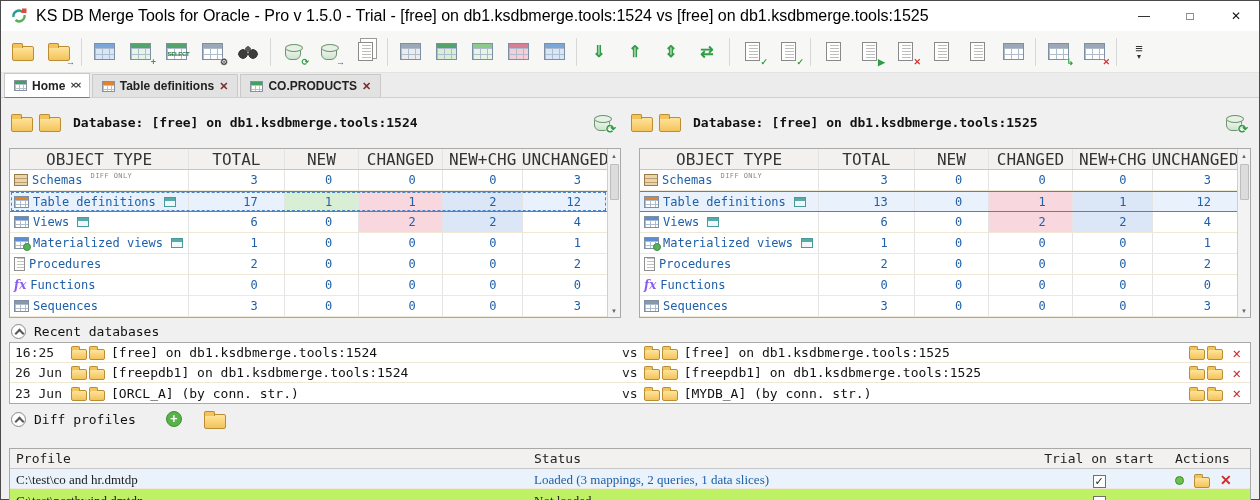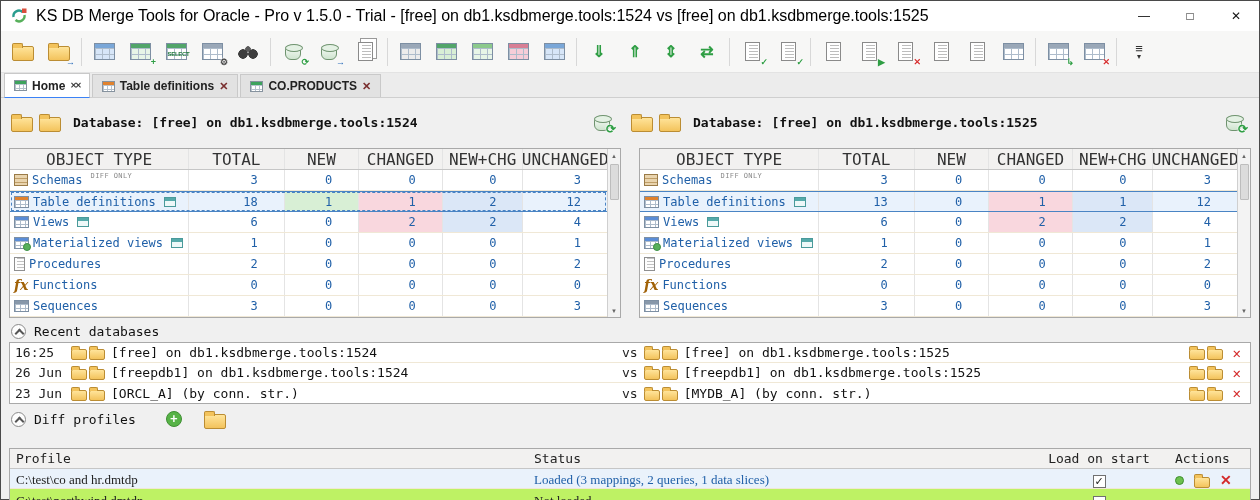--- a/index.html
+++ b/index.html
@@ -92,21 +92,21 @@
   .oi{width:15px;height:12px;border:1px solid #7d8fa3;background-color:#fff;position:relative;flex:0 0 auto;
     background-image:linear-gradient(#aebccb 1px,transparent 1px),linear-gradient(90deg,#aebccb 1px,transparent 1px);
     background-size:5px 4px;background-position:0 3px}
   .oi::before{content:"";position:absolute;top:0;left:0;right:0;height:3px;background:var(--h,#9aa8b8)}
   .oi.td{--h:#e0822e}.oi.vw{--h:#5b8dd6}.oi.mv{--h:#5b8dd6}.oi.sq{--h:#8898aa}
   .oi.mv::after{content:"";position:absolute;right:-3px;bottom:-3px;width:6px;height:6px;background:#57b05b;border-radius:50%;border:1px solid #3f8f43}
   .bx{width:14px;height:12px;border:1px solid #9a7b48;background:#e9d4ae;flex:0 0 auto;
     background-image:linear-gradient(#bf9e68 1px,transparent 1px);background-size:100% 4px;background-position:0 3px}
   .pg{width:11px;height:14px;border:1px solid #909090;background:#fdfdfd;flex:0 0 auto;
     background-image:linear-gradient(#c2c2c2 1px,transparent 1px);background-size:7px 3px;background-position:2px 3px;background-repeat:repeat-y}
-  .fxic{font-family:"DejaVu Serif",serif;font-style:italic;font-weight:bold;color:#a16207;font-size:14px;flex:0 0 auto}
+  .fxic{font-family:"DejaVu Serif",serif;font-style:italic;font-weight:bold;color:#8b5cf6;font-size:12px;flex:0 0 auto}
   .mini{width:12px;height:10px;border:1px solid #4a9a9a;background:#eef8f8;position:relative;flex:0 0 auto;margin-left:4px}
   .mini::before{content:"";position:absolute;top:0;left:0;right:0;height:3px;background:#56aaaa}
 
   
   .vsb{width:13px;border-left:1px solid #cfcfcf;background:#f3f3f3;display:flex;flex-direction:column;align-items:center;flex:0 0 auto}
   .sb-btn{width:13px;height:13px;display:flex;align-items:center;justify-content:center;font-size:6px;color:#666}
   .sb-btn.dn{margin-top:auto}
   .sb-thumb{width:9px;height:36px;background:#dcdcdc;border:1px solid #bdbdbd;border-radius:1px;margin-top:2px}
 
   
@@ -371,21 +371,21 @@
           <div class="gc c-mix gc-num">0</div>
           <div class="gc c-unch gc-num">3</div>
         </div>
 
         <div class="grow sel dashed">
           <div class="gc c-name gc-name">
               <span class="oi td"></span>
               <span>Table definitions</span>
               <span class="mini"></span>
             </div>
-          <div class="gc c-total gc-num">18</div>
+          <div class="gc c-total gc-num">17</div>
           <div class="gc c-new gc-num bg-new">1</div>
           <div class="gc c-chg gc-num bg-chg">1</div>
           <div class="gc c-mix gc-num bg-mix">2</div>
           <div class="gc c-unch gc-num">12</div>
         </div>
 
         <div class="grow">
           <div class="gc c-name gc-name">
               <span class="oi vw"></span>
               <span>Views</span>
@@ -638,21 +638,21 @@
     <span class="collapse-btn"></span>
     <span>Diff profiles</span>
     <span class="plusbtn">+</span>
     <span class="folder sec-folder"></span>
   </div>
 
   <div class="ptable">
     <div class="phead">
       <span class="pc-profile">Profile</span>
       <span class="pc-status">Status</span>
-      <span class="pc-load">Load on start</span>
+      <span class="pc-load">Trial on start</span>
       <span class="pc-actions">Actions</span>
     </div>
 
     <div class="prow hl">
       <span class="pc-profile">C:\test\co and hr.dmtdp</span>
       <span class="pc-status st-loaded">Loaded (3 mappings, 2 queries, 1 data slices)</span>
       <span class="pc-load">
           <span class="cb">✓</span>
         </span>
       <span class="pact">

